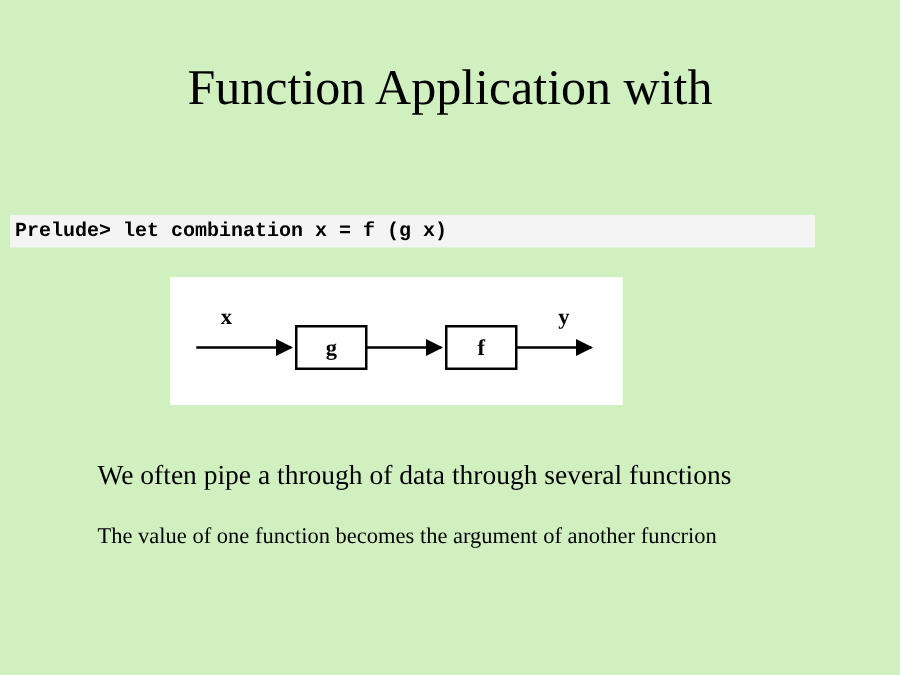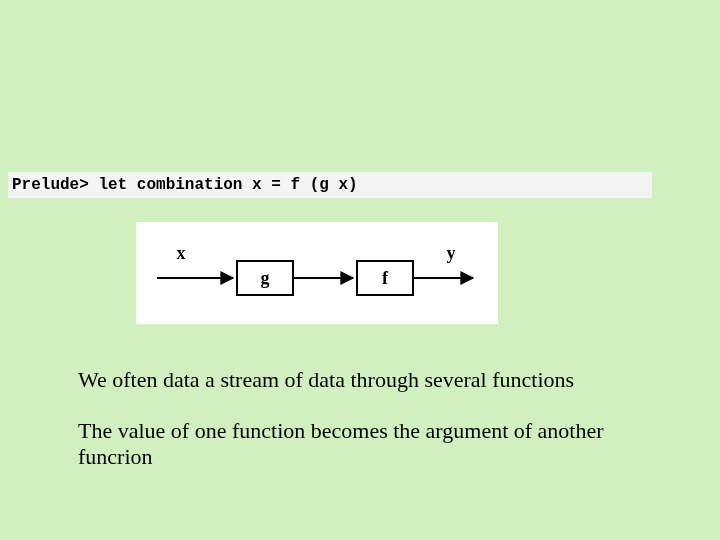--- a/index.html
+++ b/index.html
@@ -64,29 +64,30 @@
     left: 78px;
     width: 570px;
     font-size: 22px;
     line-height: 1.18;
   }
   .body2 {
     position: absolute;
     top: 418px;
     left: 78px;
     width: 570px;
-    font-size: 22px;
+    font-size: 18px;
     line-height: 1.2;
   }
 </style>
 </head>
 <body>
 
 <div class="slide">
 
+  <div class="title">Function Application with</div>
 
   <div class="codebar">Prelude&gt; let combination x = f (g x)</div>
 
   <div class="diagram-wrap">
     <svg width="360" height="100" viewBox="0 0 360 100">
 
       <defs>
         <marker id="ah" viewBox="0 0 10 10" refX="9" refY="5" markerWidth="7" markerHeight="7" orient="auto-start-reverse">
           <path d="M 0 0 L 10 5 L 0 10 z" fill="#000"></path>
         </marker>
@@ -103,16 +104,16 @@
 
       <rect x="220" y="38" width="56" height="34" fill="#fff" stroke="#000" stroke-width="2"></rect>
       <text class="dia-label" x="248" y="61" text-anchor="middle">f</text>
 
       <line x1="276" y1="55" x2="336" y2="55" stroke="#000" stroke-width="2" marker-end="url(#ah)"></line>
 
       <text class="dia-label" x="314" y="36" text-anchor="middle">y</text>
     </svg>
   </div>
 
-  <div class="body1">We often data a stream of data through several functions</div>
+  <div class="body1">We often pipe a through of data through several functions</div>
   <div class="body2">The value of one function becomes the argument of another funcrion</div>
 
 </div>
 
 </body></html>

